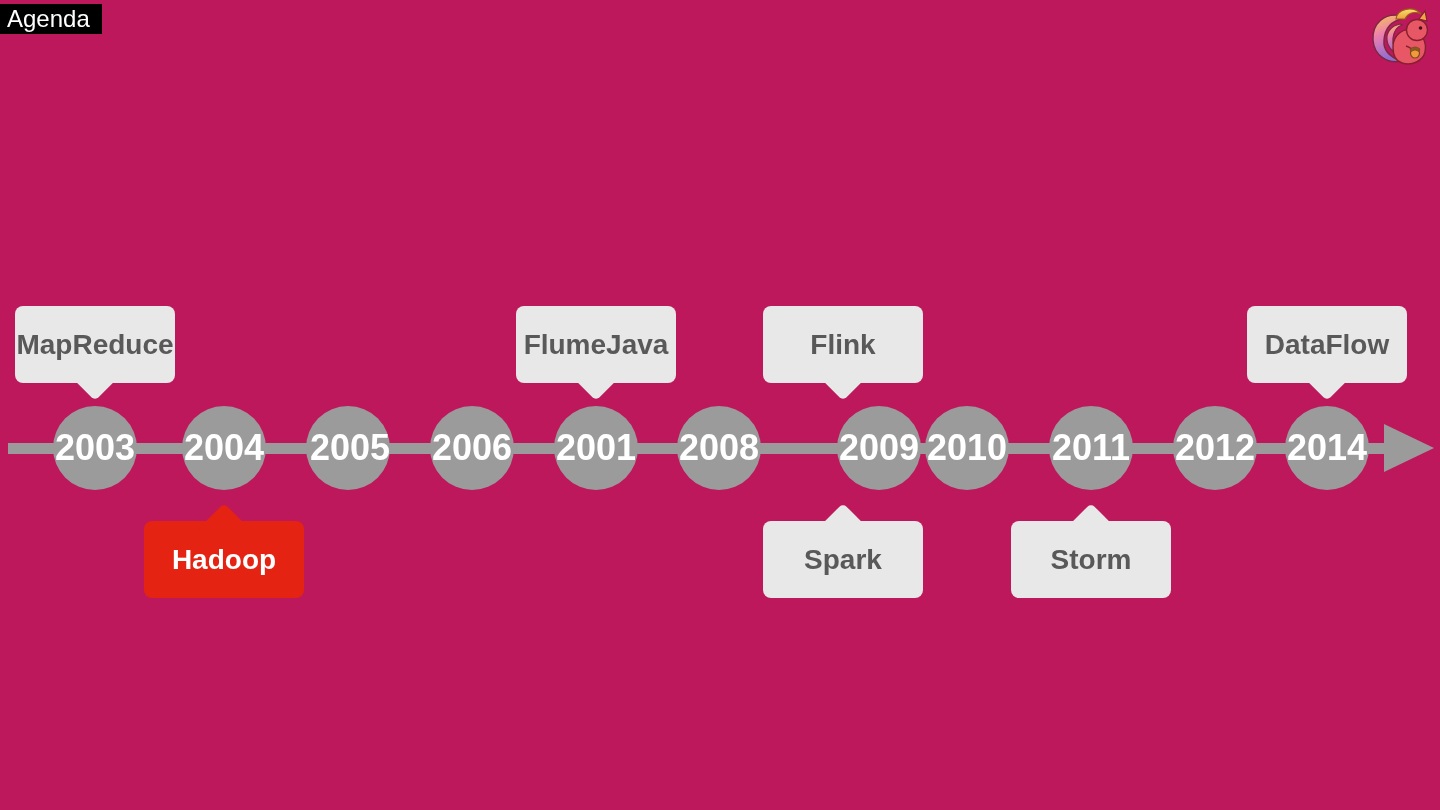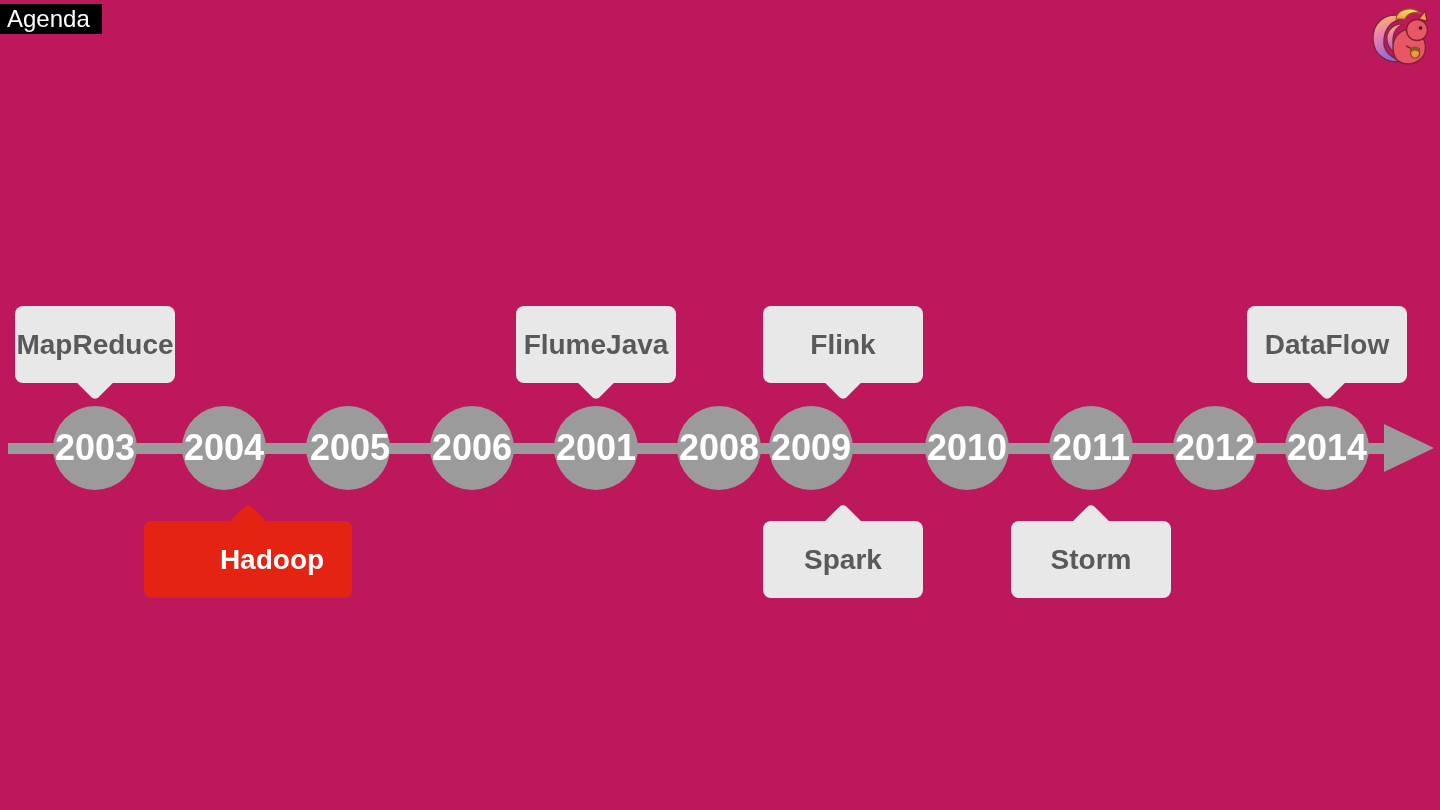--- a/index.html
+++ b/index.html
@@ -78,21 +78,21 @@
   .callout {
     position: absolute;
     width: 160px; height: 77px;
     border-radius: 8px;
     text-align: center;
     font-size: 28px;
     font-weight: 700;
     line-height: 77px;
   }
   .callout.gray { background: var(--callout-bg); color: var(--callout-text); }
-  .callout.red  { background: var(--highlight);  color: var(--highlight-text); padding-left: 48px; }
+  .callout.red  { background: var(--highlight);  color: var(--highlight-text); }
   .callout.above { top: 306px; }
   .callout.below { top: 521px; }
   .callout .tail {
     position: absolute;
     left: 50%;
     width: 38px; height: 38px;
     margin-left: -19px;
     transform: rotate(45deg);
     border-radius: 5px;
     z-index: 0;
@@ -151,21 +151,21 @@
   <div class="timeline">
     <div class="axis"></div>
     <div class="arrowhead"></div>
     <div id="nodes">
         <div class="node" style="left: 53px;">2003</div>
         <div class="node" style="left: 182px;">2004</div>
         <div class="node" style="left: 306px; text-align: right;">2005</div>
         <div class="node" style="left: 430px;">2006</div>
         <div class="node" style="left: 554px;">2001</div>
         <div class="node" style="left: 677px;">2008</div>
-        <div class="node" style="left: 769px; text-align: center;">2009</div>
+        <div class="node" style="left: 837px; text-align: center;">2009</div>
         <div class="node" style="left: 925px;">2010</div>
         <div class="node" style="left: 1049px;">2011</div>
         <div class="node" style="left: 1173px;">2012</div>
         <div class="node" style="left: 1285px;">2014</div>
       </div>
     <div id="events">
         <div class="callout above gray" style="left: 15px;">
           <span class="tail"></span>
           <span class="callout-label">MapReduce</span>
         </div>

